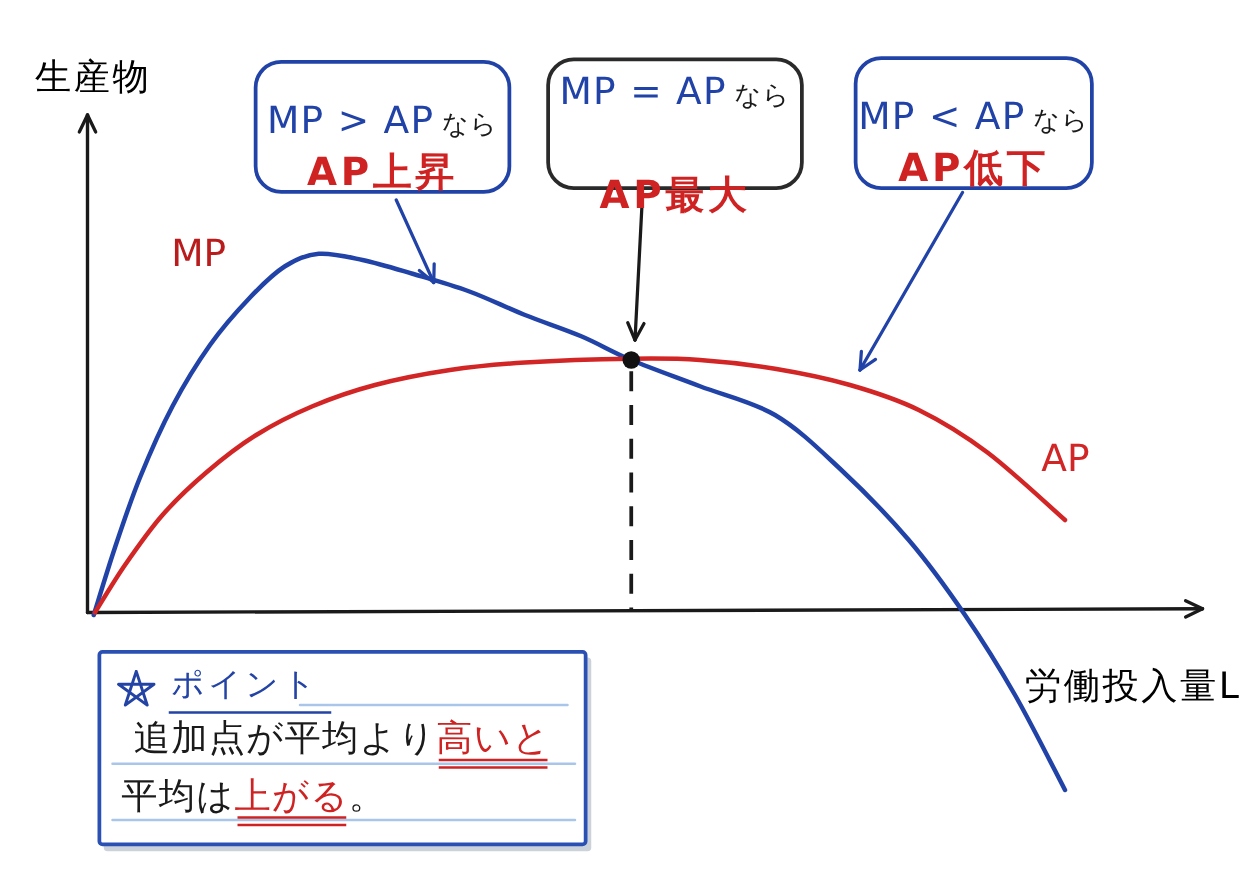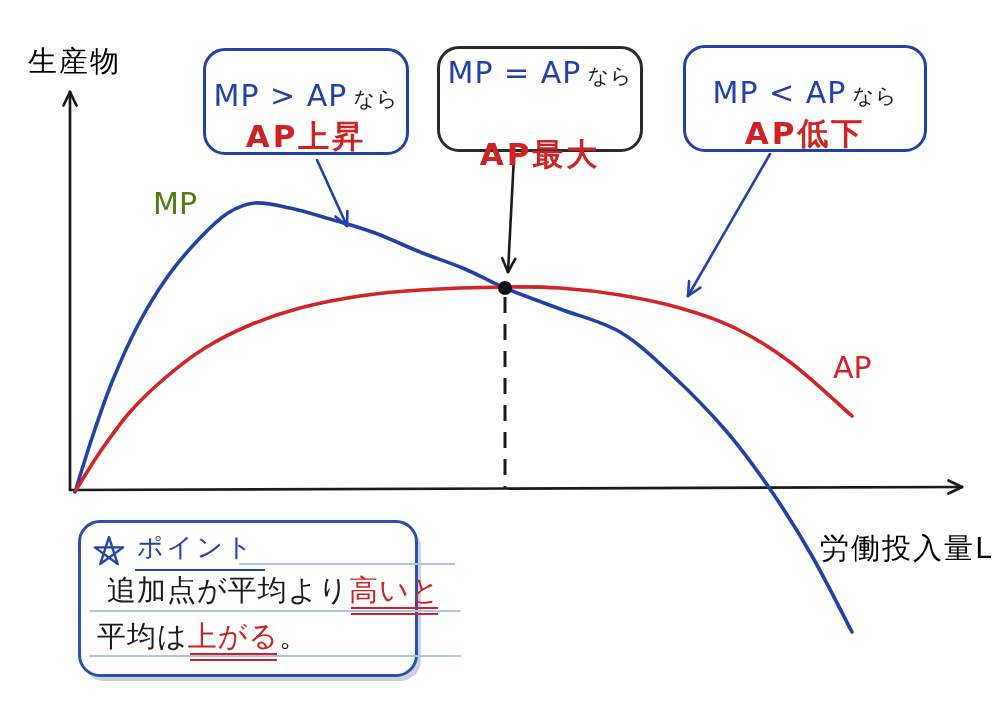--- a/index.html
+++ b/index.html
@@ -5,35 +5,35 @@
   html,body{margin:0;padding:0;background:#ffffff;}
   .stage{position:relative;width:1000px;height:707px;background:#ffffff;overflow:hidden;
          font-family:"DejaVu Sans","Liberation Sans",sans-serif;}
   #chart-svg{position:absolute;left:0;top:0;}
 
   .axis-label{position:absolute;color:#000000;font-size:29px;letter-spacing:2px;white-space:nowrap;}
   .axis-label.y{left:28px;top:42px;}
   .axis-label.x{left:820px;top:503px;margin-top:26px;}
 
   .curve-label{position:absolute;font-size:30px;white-space:nowrap;}
-  .curve-label.mp{left:153px;top:186px;color:#4d7c0f;}
+  .curve-label.mp{left:137px;top:186px;color:#b91c1c;}
   .curve-label.ap{left:833px;top:350px;color:#d22525;}
 
   .callout{position:absolute;border:3.2px solid #2143a7;border-radius:22px;background:#fff;
            display:flex;flex-direction:column;align-items:center;justify-content:center;gap:3px;box-sizing:border-box;}
   .callout.black{border-color:#2a2a2a;}
   .callout.c0{left:203px;top:48px;width:206px;height:107px;}
   .callout.c1{left:437px;top:46px;width:206px;height:106px;}
-  .callout.c2{left:683px;top:45px;width:244px;height:107px;}
+  .callout.c2{left:683px;top:45px;width:192px;height:107px;}
   .cline1{display:flex;align-items:baseline;font-size:30px;color:#2143a7;letter-spacing:1px;white-space:nowrap;}
   .cline1 .suffix{font-size:21px;color:#1a1a1a;margin-left:6px;letter-spacing:1px;margin-top:40px;}
   .cline2{font-size:31px;color:#cf2323;letter-spacing:3px;white-space:nowrap;font-weight:bold;}
 
-  .note{position:absolute;left:78px;top:520px;width:340px;height:157px;box-sizing:border-box;
-        border:3px solid #2a50b4;border-radius:22px;background:#fff;
+  .note{position:absolute;left:78px;top:520px;width:392px;height:157px;box-sizing:border-box;
+        border:3px solid #2a50b4;border-radius:4px;background:#fff;
         box-shadow:4px 5px 0 -1px #ccd2da;}
   .note-row{position:absolute;white-space:nowrap;}
   .note-row.r1{left:12px;top:7px;display:flex;align-items:center;gap:10px;}
   .note-title{font-size:26px;color:#2343a5;letter-spacing:3px;border-bottom:2.6px solid #2343a5;padding:0 10px 4px 2px;}
   .star{width:32px;height:32px;margin-top:2px;flex:0 0 auto;}
   .note-row.r2{left:26px;top:48px;font-size:29px;color:#1a1a1a;letter-spacing:1px;}
   .note-row.r3{left:16px;top:94px;font-size:29px;color:#1a1a1a;letter-spacing:1px;}
   .red{color:#cf2323;position:relative;}
   .dbl::after{content:"";position:absolute;left:2px;right:2px;bottom:-8px;height:4px;
               border-top:2.3px solid #cf2323;border-bottom:2.3px solid #cf2323;}

